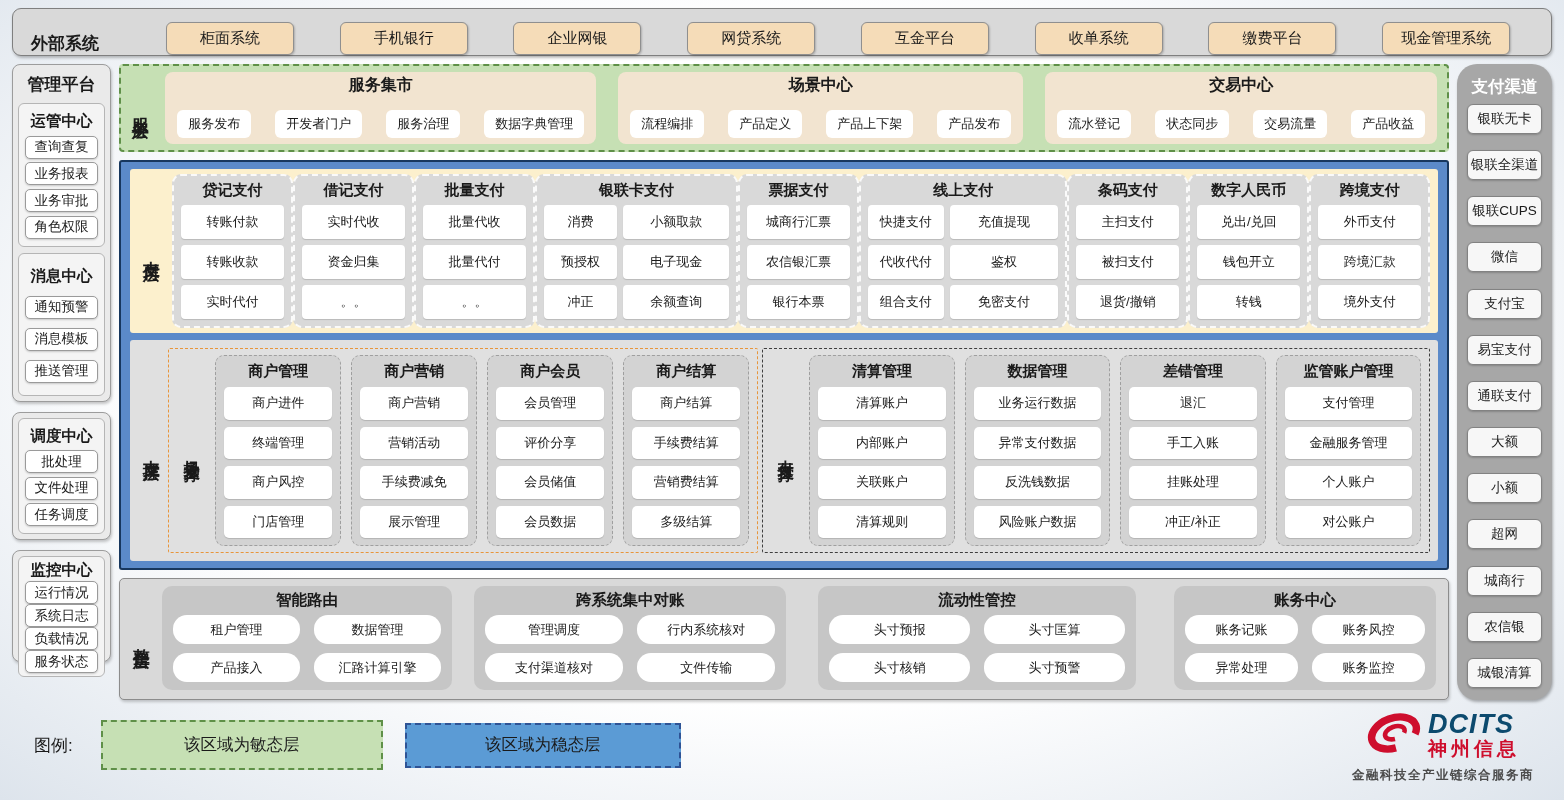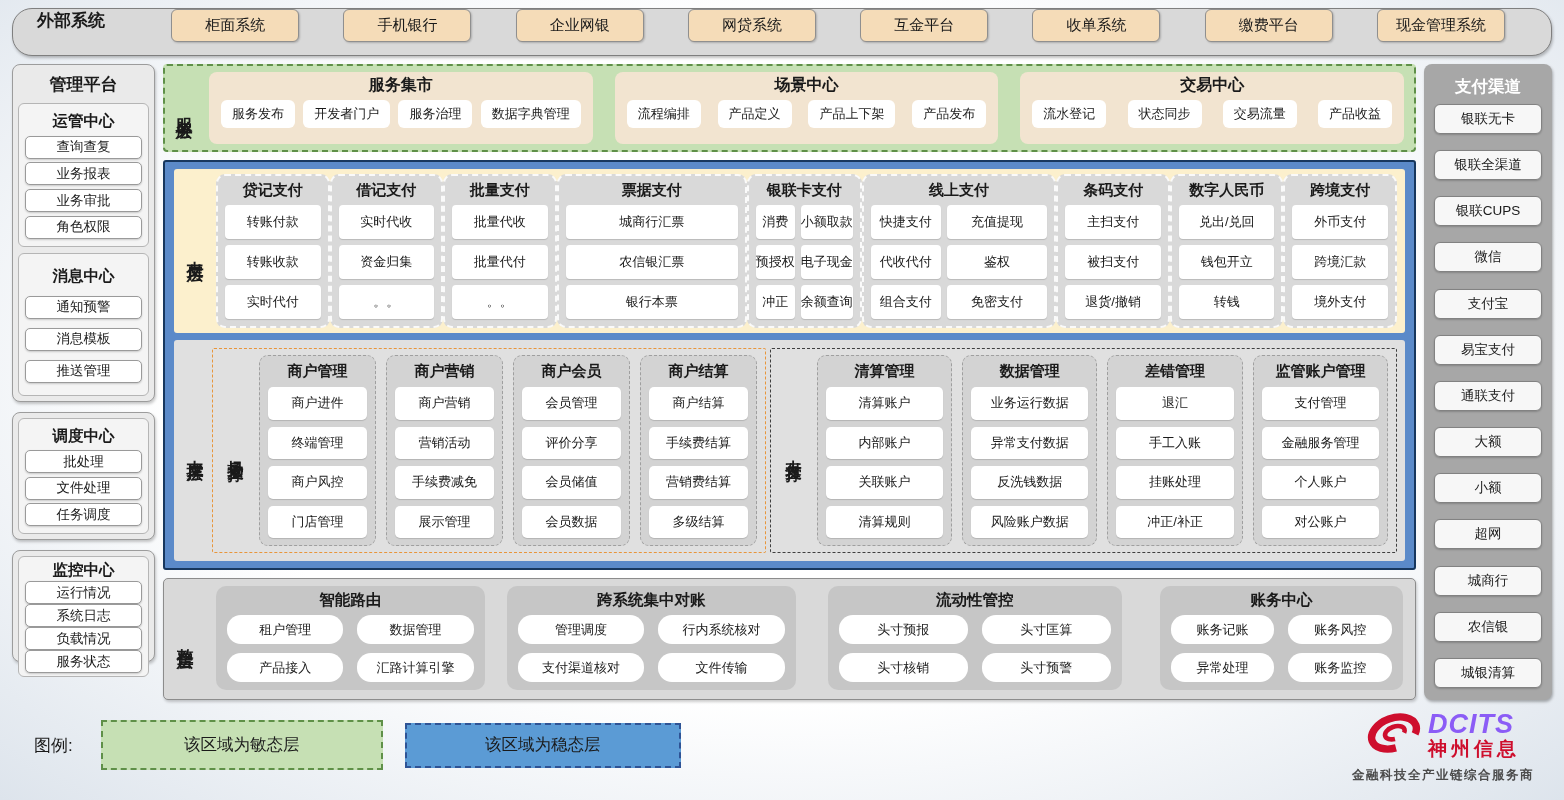--- a/index.html
+++ b/index.html
@@ -8,22 +8,22 @@
     font-family: "Liberation Sans", "DejaVu Sans", sans-serif;
     background: radial-gradient(ellipse at 50% 45%, #ffffff 55%, #dde4ec 100%);
     color: #1a1a1a;
     overflow: hidden;
   }
   .page { width: 1564px; height: 800px; padding: 8px 12px 0 12px; display: flex; flex-direction: column; }
 
   
   .ext-bar {
     height: 48px; flex: 0 0 48px; background: #d9d9d9;
-    border: 1.5px solid #7f7f7f; border-radius: 20px;
-    display: flex; align-items: flex-start; padding: 0 24px;
+    border: 1.5px solid #7f7f7f; border-radius: 9px;
+    display: flex; align-items: flex-end; padding: 0 18px;
     box-shadow: 1px 2px 3px rgba(0,0,0,.25);
   }
   .ext-label { font-size: 17px; font-weight: bold; width: 112px; }
   .ext-items { flex: 1; display: flex; justify-content: space-around; align-items: center; }
   .ext-btn {
     min-width: 128px; height: 33px; background: #f5dcb8; border: 1.2px solid #8f8f8f;
     border-radius: 6px; display: flex; align-items: center; justify-content: center;
     font-size: 15px; padding: 0 10px; box-shadow: 1px 1px 2px rgba(0,0,0,.2);
   }
 
@@ -65,21 +65,21 @@
   .service-layer {
     flex: 0 0 88px; background: #c6e0b4; border: 2px dashed #5f9048; border-radius: 4px;
     display: flex; padding: 4px 10px 4px 6px; gap: 12px;
   }
   .service-sections { flex: 1; display: flex; gap: 22px; padding: 2px 0; }
   .svc-section {
     flex: 1; background: #f2e4d0; border-radius: 8px; padding: 3px 12px 6px 12px;
     display: flex; flex-direction: column; gap: 4px;
   }
   .svc-title { text-align: center; font-weight: bold; font-size: 16px; }
-  .svc-items { flex: 1; display: flex; justify-content: space-between; align-items: flex-start; gap: 4px; }
+  .svc-items { flex: 1; display: flex; justify-content: space-between; align-items: flex-end; gap: 24px; }
   .svc-item {
     background: #ffffff; border-radius: 6px; font-size: 13px; padding: 5px 11px;
     display: flex; align-items: center; justify-content: center; white-space: nowrap;
   }
 
   
   .stable-box {
     flex: 1; background: #5b8ac9; border: 2px solid #17375e; border-radius: 3px;
     padding: 7px 9px; display: flex; flex-direction: column; gap: 7px;
   }
@@ -125,42 +125,42 @@
   .sup-items { flex: 1; display: grid; grid-template-rows: repeat(4, 1fr); gap: 7px; }
   .sup-item {
     background: #ffffff; border-radius: 5px; font-size: 13px;
     display: flex; align-items: center; justify-content: center; white-space: nowrap;
     box-shadow: 0 1px 1px rgba(0,0,0,.15);
   }
 
   
   .integration-layer {
     flex: 0 0 122px; background: #d9d9d9; border: 1.2px solid #8c8c8c; border-radius: 5px;
-    display: flex; padding: 7px 12px 9px 8px; gap: 18px;
+    display: flex; padding: 7px 12px 9px 8px; gap: 8px;
     box-shadow: 1px 2px 3px rgba(0,0,0,.2);
   }
   .int-sections { flex: 1; display: flex; gap: 22px; }
   .int-section {
     background: #c6c6c6; border-radius: 10px; padding: 2px 11px 8px 11px;
     display: flex; flex-direction: column; gap: 3px;
   }
   .int-section:nth-child(1) { flex: 1.07; }
   .int-section:nth-child(2) { flex: 1.16; }
   .int-section:nth-child(3) { flex: 1.18; margin-left: 10px; }
   .int-section:nth-child(4) { flex: 0.96; margin-left: 16px; }
   .int-title { text-align: center; font-weight: bold; font-size: 15.5px; height: 24px; line-height: 24px; }
   .int-items { flex: 1; display: grid; grid-template-columns: 1fr 1fr; grid-template-rows: 1fr 1fr; gap: 9px 14px; }
   .int-item {
     background: #ffffff; border-radius: 14px; font-size: 13px;
     display: flex; align-items: center; justify-content: center; white-space: nowrap;
   }
 
   
   .right-panel {
-    width: 128px; background: #a7a7a7; border-radius: 8px; padding: 8px 10px 12px 10px;
+    width: 128px; background: #a7a7a7; border-radius: 20px; padding: 8px 10px 12px 10px;
     display: flex; flex-direction: column; box-shadow: 1px 2px 3px rgba(0,0,0,.3);
   }
   .rp-title { color: #ffffff; font-weight: bold; font-size: 16.5px; text-align: center; padding: 4px 0 6px 0; }
   .rp-items { flex: 1; display: flex; flex-direction: column; justify-content: space-between; }
   .rp-btn {
     height: 30px; background: #f7f7f7; border: 1px solid #828282; border-radius: 6px;
     display: flex; align-items: center; justify-content: center; font-size: 13.5px;
     box-shadow: 0 1px 2px rgba(0,0,0,.2);
   }
 
@@ -172,21 +172,21 @@
     width: 282px; height: 50px; background: #c6e0b4; border: 2px dashed #5f9048;
     display: flex; align-items: center; justify-content: center; font-size: 16.5px;
   }
   .legend-blue {
     width: 276px; height: 45px; background: #5b9bd5; border: 2.5px dashed #2e5395;
     display: flex; align-items: center; justify-content: center; font-size: 16.5px; margin-left: -6px;
   }
   .logo { margin-left: auto; display: flex; flex-direction: column; align-items: center; }
   .logo-top { display: flex; align-items: center; gap: 6px; }
   .logo-texts { display: flex; flex-direction: column; align-items: flex-start; line-height: 1.05; }
-  .logo-brand { color: #8b5cf6; font-weight: bold; font-style: italic; font-size: 27px; letter-spacing: 1px; }
+  .logo-brand { color: #0c4a6e; font-weight: bold; font-style: italic; font-size: 27px; letter-spacing: 1px; }
   .logo-name { color: #ce0e2d; font-weight: bold; font-size: 19px; letter-spacing: 4px; }
   .logo-tagline { color: #4c4c4c; font-weight: bold; font-size: 12.5px; letter-spacing: 1.5px; margin-top: 4px; }
 </style>
 </head>
 <body>
 
 <div class="page">
 
   <div class="ext-bar">
     <div class="ext-label">外部系统</div>
@@ -297,36 +297,36 @@
               </div>
               <div class="pay-col">
                 <div class="pay-col-title">批量支付</div>
                 <div class="pay-items cols1">
                   <div class="pay-item">批量代收</div>
                   <div class="pay-item">批量代付</div>
                   <div class="pay-item">。。</div>
                 </div>
               </div>
               <div class="pay-col">
-                <div class="pay-col-title">票据支付</div>
-                <div class="pay-items cols1">
-                  <div class="pay-item">城商行汇票</div>
-                  <div class="pay-item">农信银汇票</div>
-                  <div class="pay-item">银行本票</div>
-                </div>
-              </div>
-              <div class="pay-col">
                 <div class="pay-col-title">银联卡支付</div>
                 <div class="pay-items cols2">
                   <div class="pay-item">消费</div>
                   <div class="pay-item">小额取款</div>
                   <div class="pay-item">预授权</div>
                   <div class="pay-item">电子现金</div>
                   <div class="pay-item">冲正</div>
                   <div class="pay-item">余额查询</div>
+                </div>
+              </div>
+              <div class="pay-col">
+                <div class="pay-col-title">票据支付</div>
+                <div class="pay-items cols1">
+                  <div class="pay-item">城商行汇票</div>
+                  <div class="pay-item">农信银汇票</div>
+                  <div class="pay-item">银行本票</div>
                 </div>
               </div>
               <div class="pay-col">
                 <div class="pay-col-title">线上支付</div>
                 <div class="pay-items cols2">
                   <div class="pay-item">快捷支付</div>
                   <div class="pay-item">充值提现</div>
                   <div class="pay-item">代收代付</div>
                   <div class="pay-item">鉴权</div>
                   <div class="pay-item">组合支付</div>

